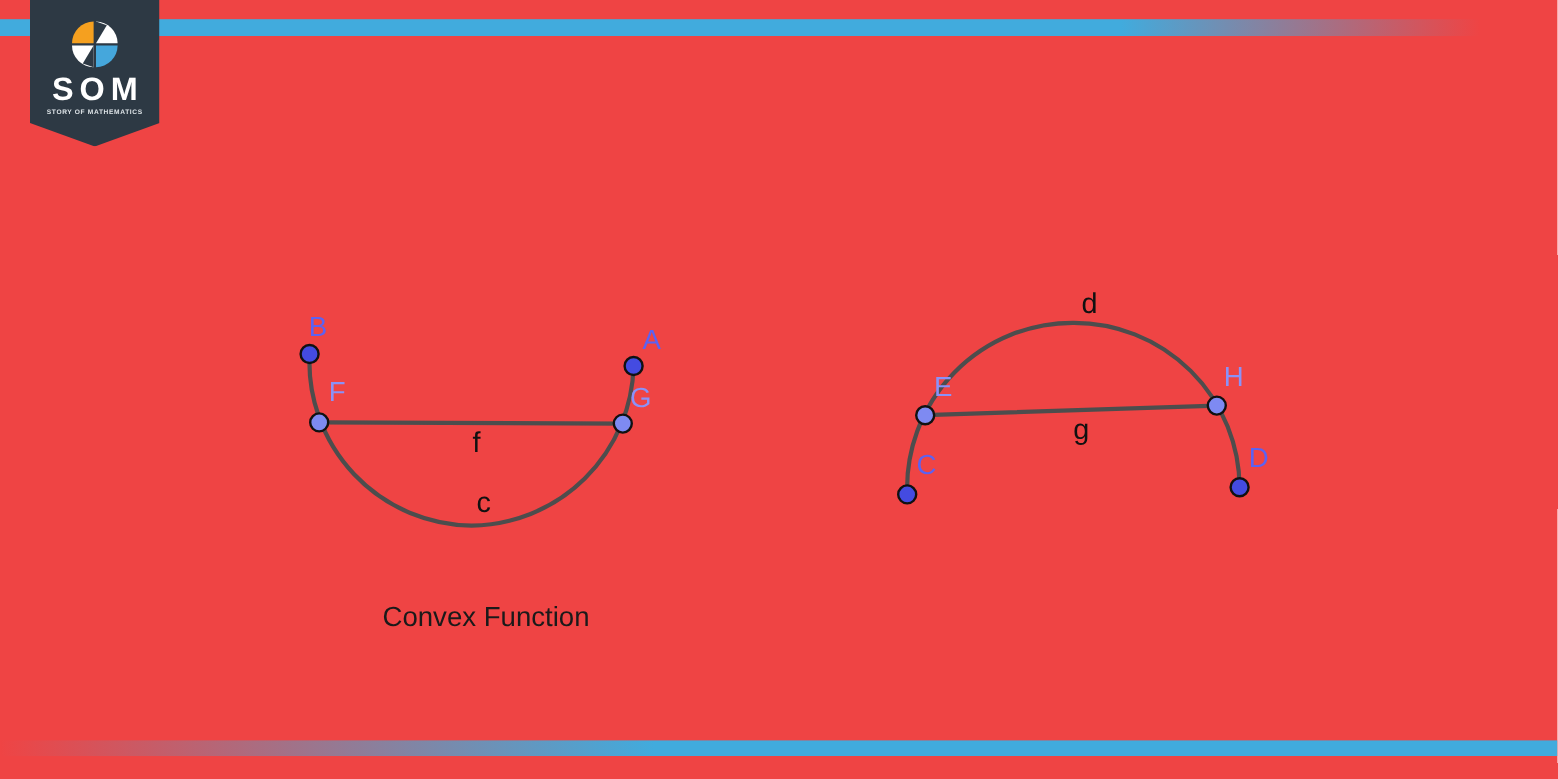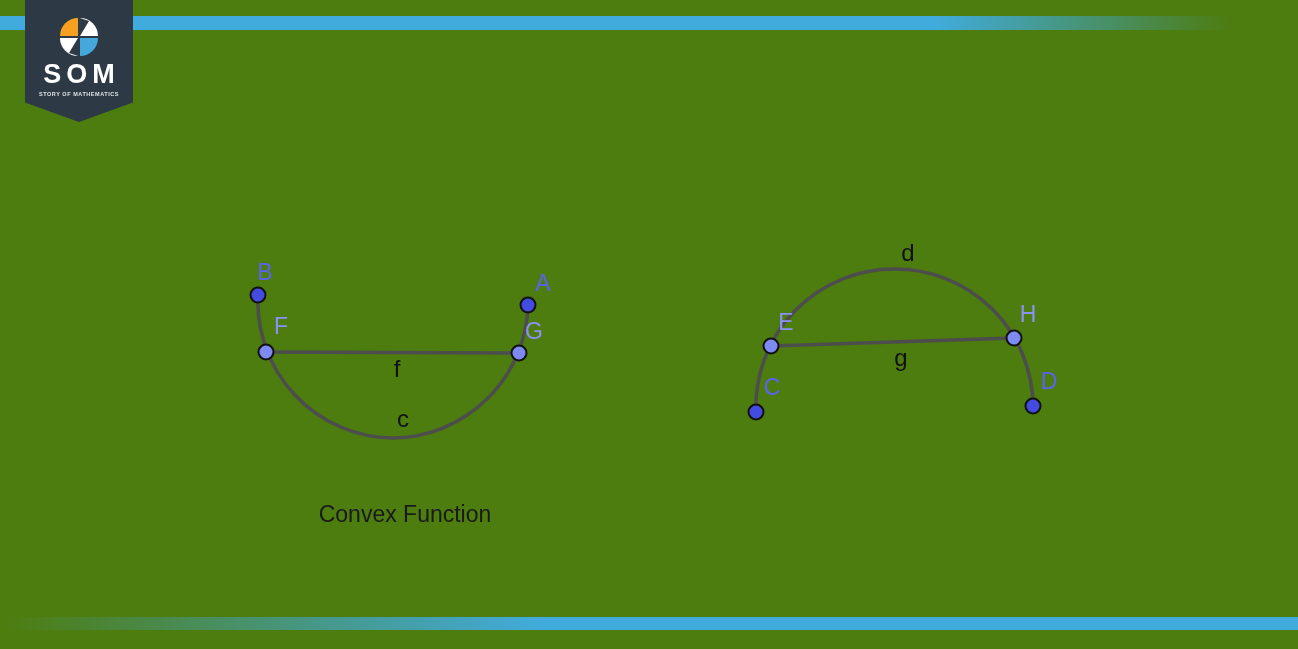--- a/index.html
+++ b/index.html
@@ -1,17 +1,17 @@
 <!DOCTYPE html>
 <html><head>
 <meta charset="utf-8">
 <style>
   html,body { margin:0; padding:0; background:#fff; }
   .page {
-    position:relative; width:1298px; height:649px; background:#4d7c0f;
+    position:relative; width:1298px; height:649px; background:#ef4444;
     overflow:hidden; font-family:"Liberation Sans", sans-serif;
   }
   .stripe-top {
     position:absolute; left:0; top:16px; width:1298px; height:14px;
     background:linear-gradient(to right, #41abdd 0%, #41abdd 72%, rgba(255,255,255,0) 95%);
   }
   .stripe-bottom {
     position:absolute; left:0; top:617px; width:1298px; height:13px;
     background:linear-gradient(to right, rgba(255,255,255,0) 0%, #41abdd 42%, #41abdd 100%);
   }

